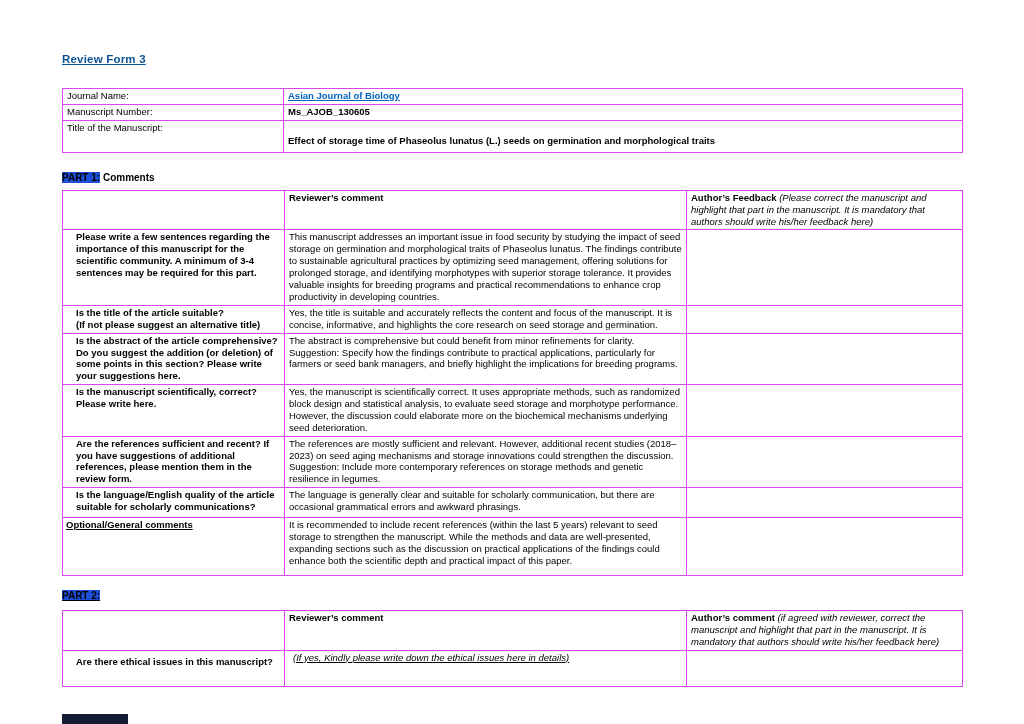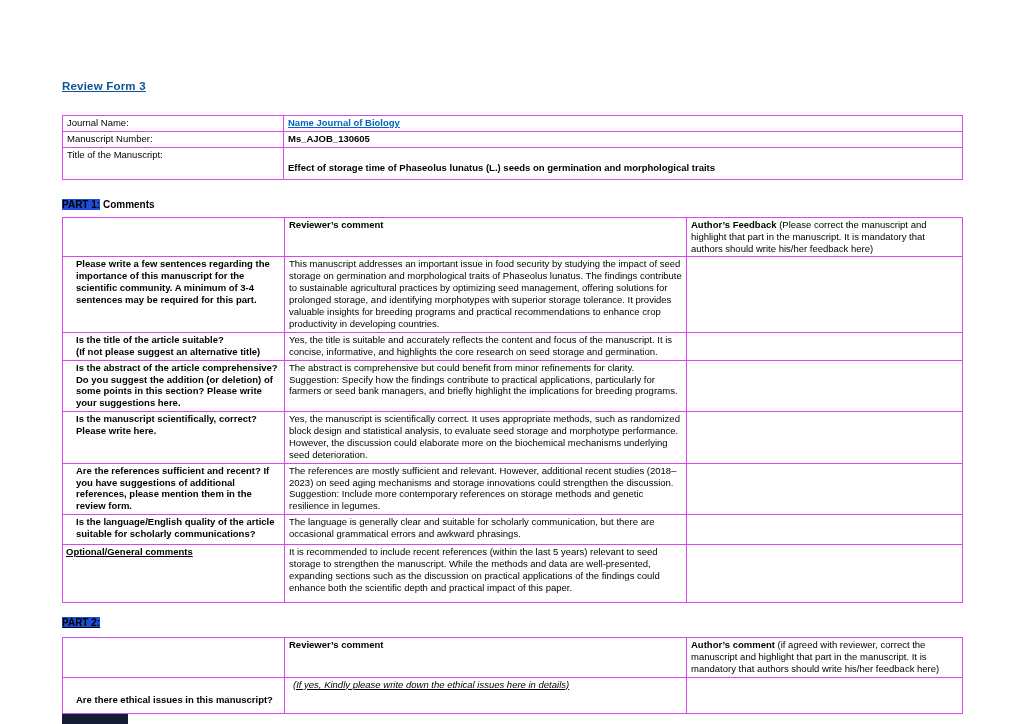--- a/index.html
+++ b/index.html
@@ -7,21 +7,21 @@
   body {
     background:#ffffff;
     font-family:"Liberation Sans","DejaVu Sans",sans-serif;
     color:#000;
     position:relative;
     overflow:hidden;
   }
   .content { position:absolute; left:62px; top:0; width:900px; }
 
   .doc-title {
-    margin-top:80px;
+    margin-top:53px;
     font-size:11.5px;
     font-weight:bold;
     color:#0b5394;
     text-decoration:underline;
     letter-spacing:.2px;
   }
 
   table { border-collapse:collapse; width:100%; table-layout:fixed; }
   td {
     border:1px solid #d946ef;
@@ -45,49 +45,49 @@
   .part-heading { margin-top:19px; font-size:10px; font-weight:bold; }
   .hl { background:#1d4ed8; }
   .u { text-decoration:underline; }
 
   
   .main-table { margin-top:7px; }
   .qcol { width:222px; font-weight:bold; padding-left:13px; white-space:pre-line; }
   .ccol { width:402px; }
   .fcol { width:276px; }
   .head-row td { height:32px; }
-  .italic { }
+  .italic { font-style:italic; }
   .opt-cell { padding-left:3px;text-decoration:underline; }
 
   
   .part2-table { margin-top:9px; }
   .p2-head td { height:38px; }
   .p2-row td { height:36px; }
   .p2-comment { font-style:italic; text-decoration:underline; padding-left:8px; }
-  .p2-q { padding-top:16px; }
+  .p2-q { padding-top:5px; }
 
   .bottom-strip {
     position:absolute;
     left:62px; top:714px;
     width:66px; height:10px;
     background:#141c33;
   }
 </style>
 </head>
 <body>
 
 <div class="content">
 
   <div class="doc-title">Review Form 3</div>
 
   <table class="info-table">
     <tbody>
         <tr>
       <td class="label-cell">Journal Name:</td>
-      <td class="value-cell"><span class="link">Name Journal of Biology</span></td>
+      <td class="value-cell"><span class="link">Asian Journal of Biology</span></td>
     </tr>
     <tr>
       <td class="label-cell">Manuscript Number:</td>
       <td class="value-cell bold">Ms_AJOB_130605</td>
     </tr>
     <tr>
       <td class="label-cell title-row-label">Title of the Manuscript:</td>
       <td class="value-cell bold title-row-value">Effect of storage time of Phaseolus lunatus (L.) seeds on germination and morphological traits</td>
     </tr>
   </tbody>

